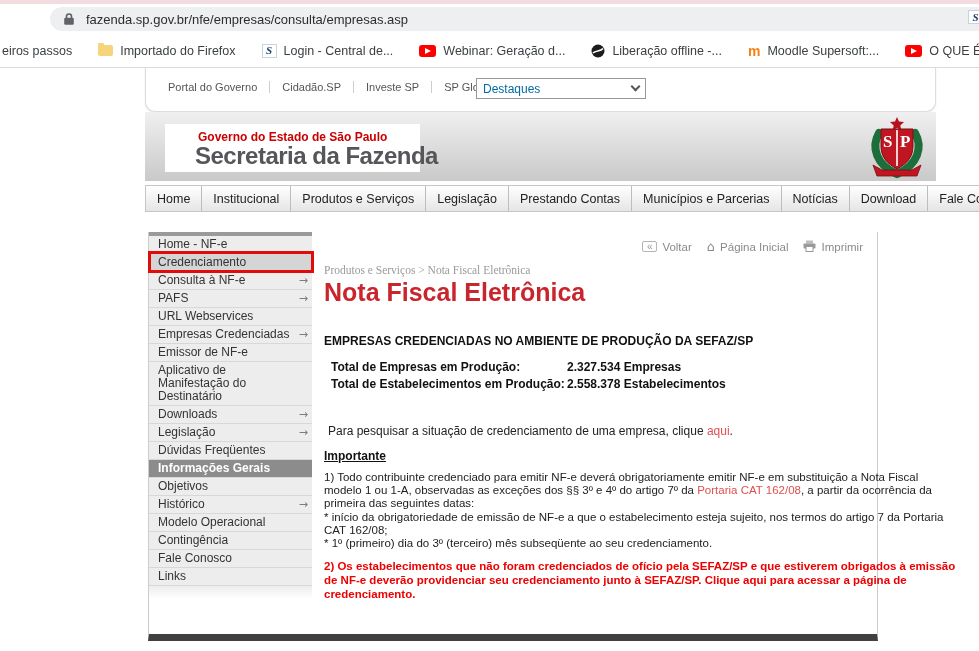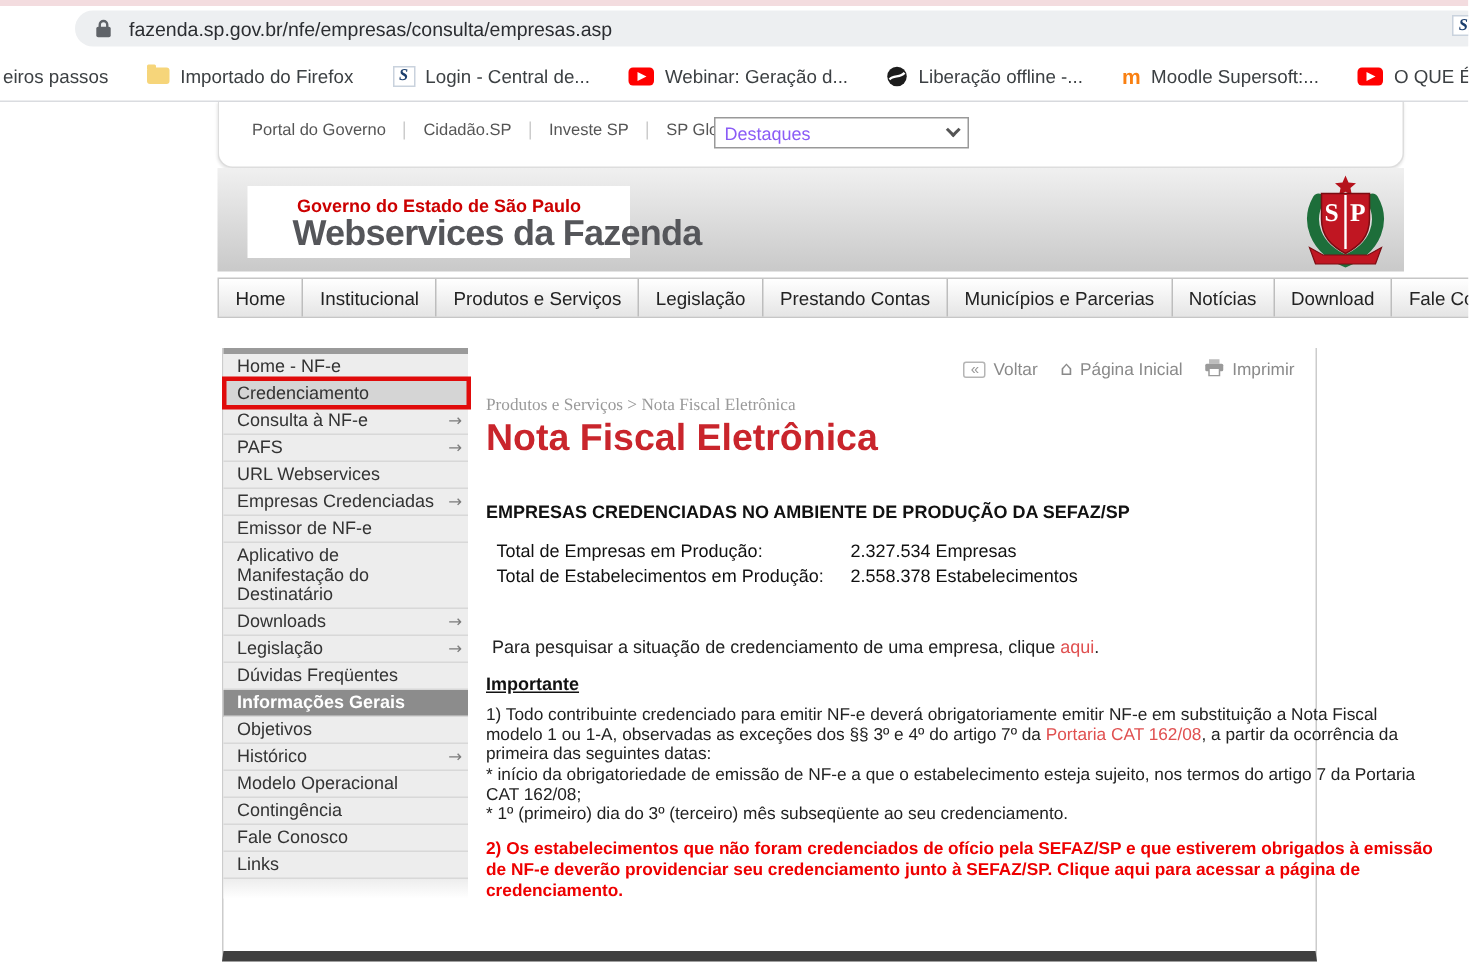--- a/index.html
+++ b/index.html
@@ -38,21 +38,21 @@
   .portal-card { position:absolute; left:145px; top:68px; width:791px; height:44px; background:#fff;
                  border:1px solid #ddd; border-top:none; border-radius:0 0 10px 10px;
                  box-shadow:0 1px 2px rgba(0,0,0,.10); }
   .portal-links { position:absolute; left:20px; top:13px; display:flex; align-items:center;
                   font-size:11px; color:#555; }
   .portal-link { padding:0 12px; border-right:1px solid #ccc; cursor:pointer; }
   .portal-link:first-child { padding-left:2px; }
   .portal-link:last-child { border-right:none; }
   .dest-wrap { position:absolute; left:330px; top:10px; width:170px; height:21px; }
   .dest-wrap select { width:100%; height:100%; border:1px solid #999; background:#fff; font-size:12px;
-                      color:#8b5cf6; padding:0 20px 0 6px; appearance:none; -webkit-appearance:none;
+                      color:#0369a1; padding:0 20px 0 6px; appearance:none; -webkit-appearance:none;
                       font-family:"Liberation Sans", sans-serif; border-radius:0; }
   .chev { position:absolute; right:7px; top:5px; width:7px; height:7px; border-right:2px solid #555;
           border-bottom:2px solid #555; transform:rotate(45deg); pointer-events:none; }
 
   
   .banner { position:absolute; left:145px; top:112px; width:791px; height:69px;
             background:linear-gradient(#f0f0f0, #c9c9c9); }
   .banner-white { position:absolute; left:20px; top:12px; width:255px; height:48px; background:#fff; }
   .gov-line { position:absolute; left:33px; top:6px; color:#cc0000; font-weight:bold; font-size:12px; }
   .agency { position:absolute; left:30px; top:18px; color:#55565a; font-weight:bold; font-size:24px;
@@ -88,21 +88,21 @@
   .tools { position:absolute; top:7px; right:6px; display:flex; gap:15px; align-items:center;
            color:#8a8a8a; font-size:11.5px; }
   .tool { display:inline-flex; align-items:center; gap:5px; cursor:pointer; }
   .back-icon { display:inline-flex; width:15px; height:11px; border:1px solid #b5b5b5; border-radius:2px;
                align-items:center; justify-content:center; color:#999; font-size:10px; line-height:10px; }
   .back-icon::before { content:"\00AB"; }
   .home-icon::before { content:"\2302"; font-family:"DejaVu Sans", sans-serif; font-size:13px; color:#8a8a8a; }
   .breadcrumb { position:absolute; top:32px; left:0; color:#9a9a9a; font-size:11.5px;font-family:Liberation Serif, serif; }
   .page-title { position:absolute; top:46px; left:0; color:#c9252c; font-size:25px; font-weight:bold; }
   .section-heading { position:absolute; top:102px; left:0; color:#111; font-size:12px; font-weight:bold; }
-  .stats { position:absolute; top:128px; left:7px; font-size:12px; font-weight:normal; color:#111; }
+  .stats { position:absolute; top:128px; left:7px; font-size:12px; font-weight:bold; color:#111; }
   .stat-row { display:flex; margin-bottom:3px; }
   .stat-label { width:236px; }
   .search-line { position:absolute; top:192px; left:4px; font-size:12px; color:#222; }
   .red-link { color:#e05050; cursor:pointer; }
   .important { position:absolute; top:217px; left:0; font-size:12px; font-weight:bold;
                text-decoration:underline; color:#111; }
   .item1 { position:absolute; top:239px; left:0; width:628px; font-size:11.5px; line-height:13.2px; color:#222; }
   .item2 { position:absolute; top:328px; left:0; width:645px; font-size:11.5px; line-height:13.8px;
            font-weight:bold; color:#ee0000; }
 </style>
@@ -170,21 +170,21 @@
       <select>
         <option>Destaques</option>
       </select>
       <span class="chev"></span>
     </div>
   </div>
 
   <div class="banner">
     <div class="banner-white">
       <div class="gov-line">Governo do Estado de São Paulo</div>
-      <div class="agency">Webservices da Fazenda</div>
+      <div class="agency">Secretaria da Fazenda</div>
     </div>
     <div class="coat">
       <svg width="58" height="64" viewBox="0 0 58 64">
         <path d="M11 17 C3 31 8 49 29 58 C50 49 55 31 47 17" fill="none" stroke="#1d6e3a" stroke-width="8" stroke-linecap="round"></path>
         <path d="M29 1 l2 4.6 5 .5 -3.7 3.3 1 5 -4.3 -2.6 -4.3 2.6 1 -5 L22 6.1 l5 -.5 z" fill="#b5121b"></path>
         <path d="M13 13 h32 v17 c0 12 -7 18 -16 23 c-9 -5 -16 -11 -16 -23 z" fill="#c01622" stroke="#7a0c12" stroke-width="1"></path>
         <line x1="29" y1="14" x2="29" y2="50" stroke="#fff" stroke-width="1.6"></line>
         <text x="15" y="31" font-family="Liberation Serif, serif" font-size="17" font-weight="bold" fill="#fff">S</text>
         <text x="32" y="31" font-family="Liberation Serif, serif" font-size="17" font-weight="bold" fill="#fff">P</text>
         <path d="M5 49 l9 5 h30 l9 -5 -4 11 h-40 z" fill="#c01622" stroke="#7a0c12" stroke-width=".8"></path>

